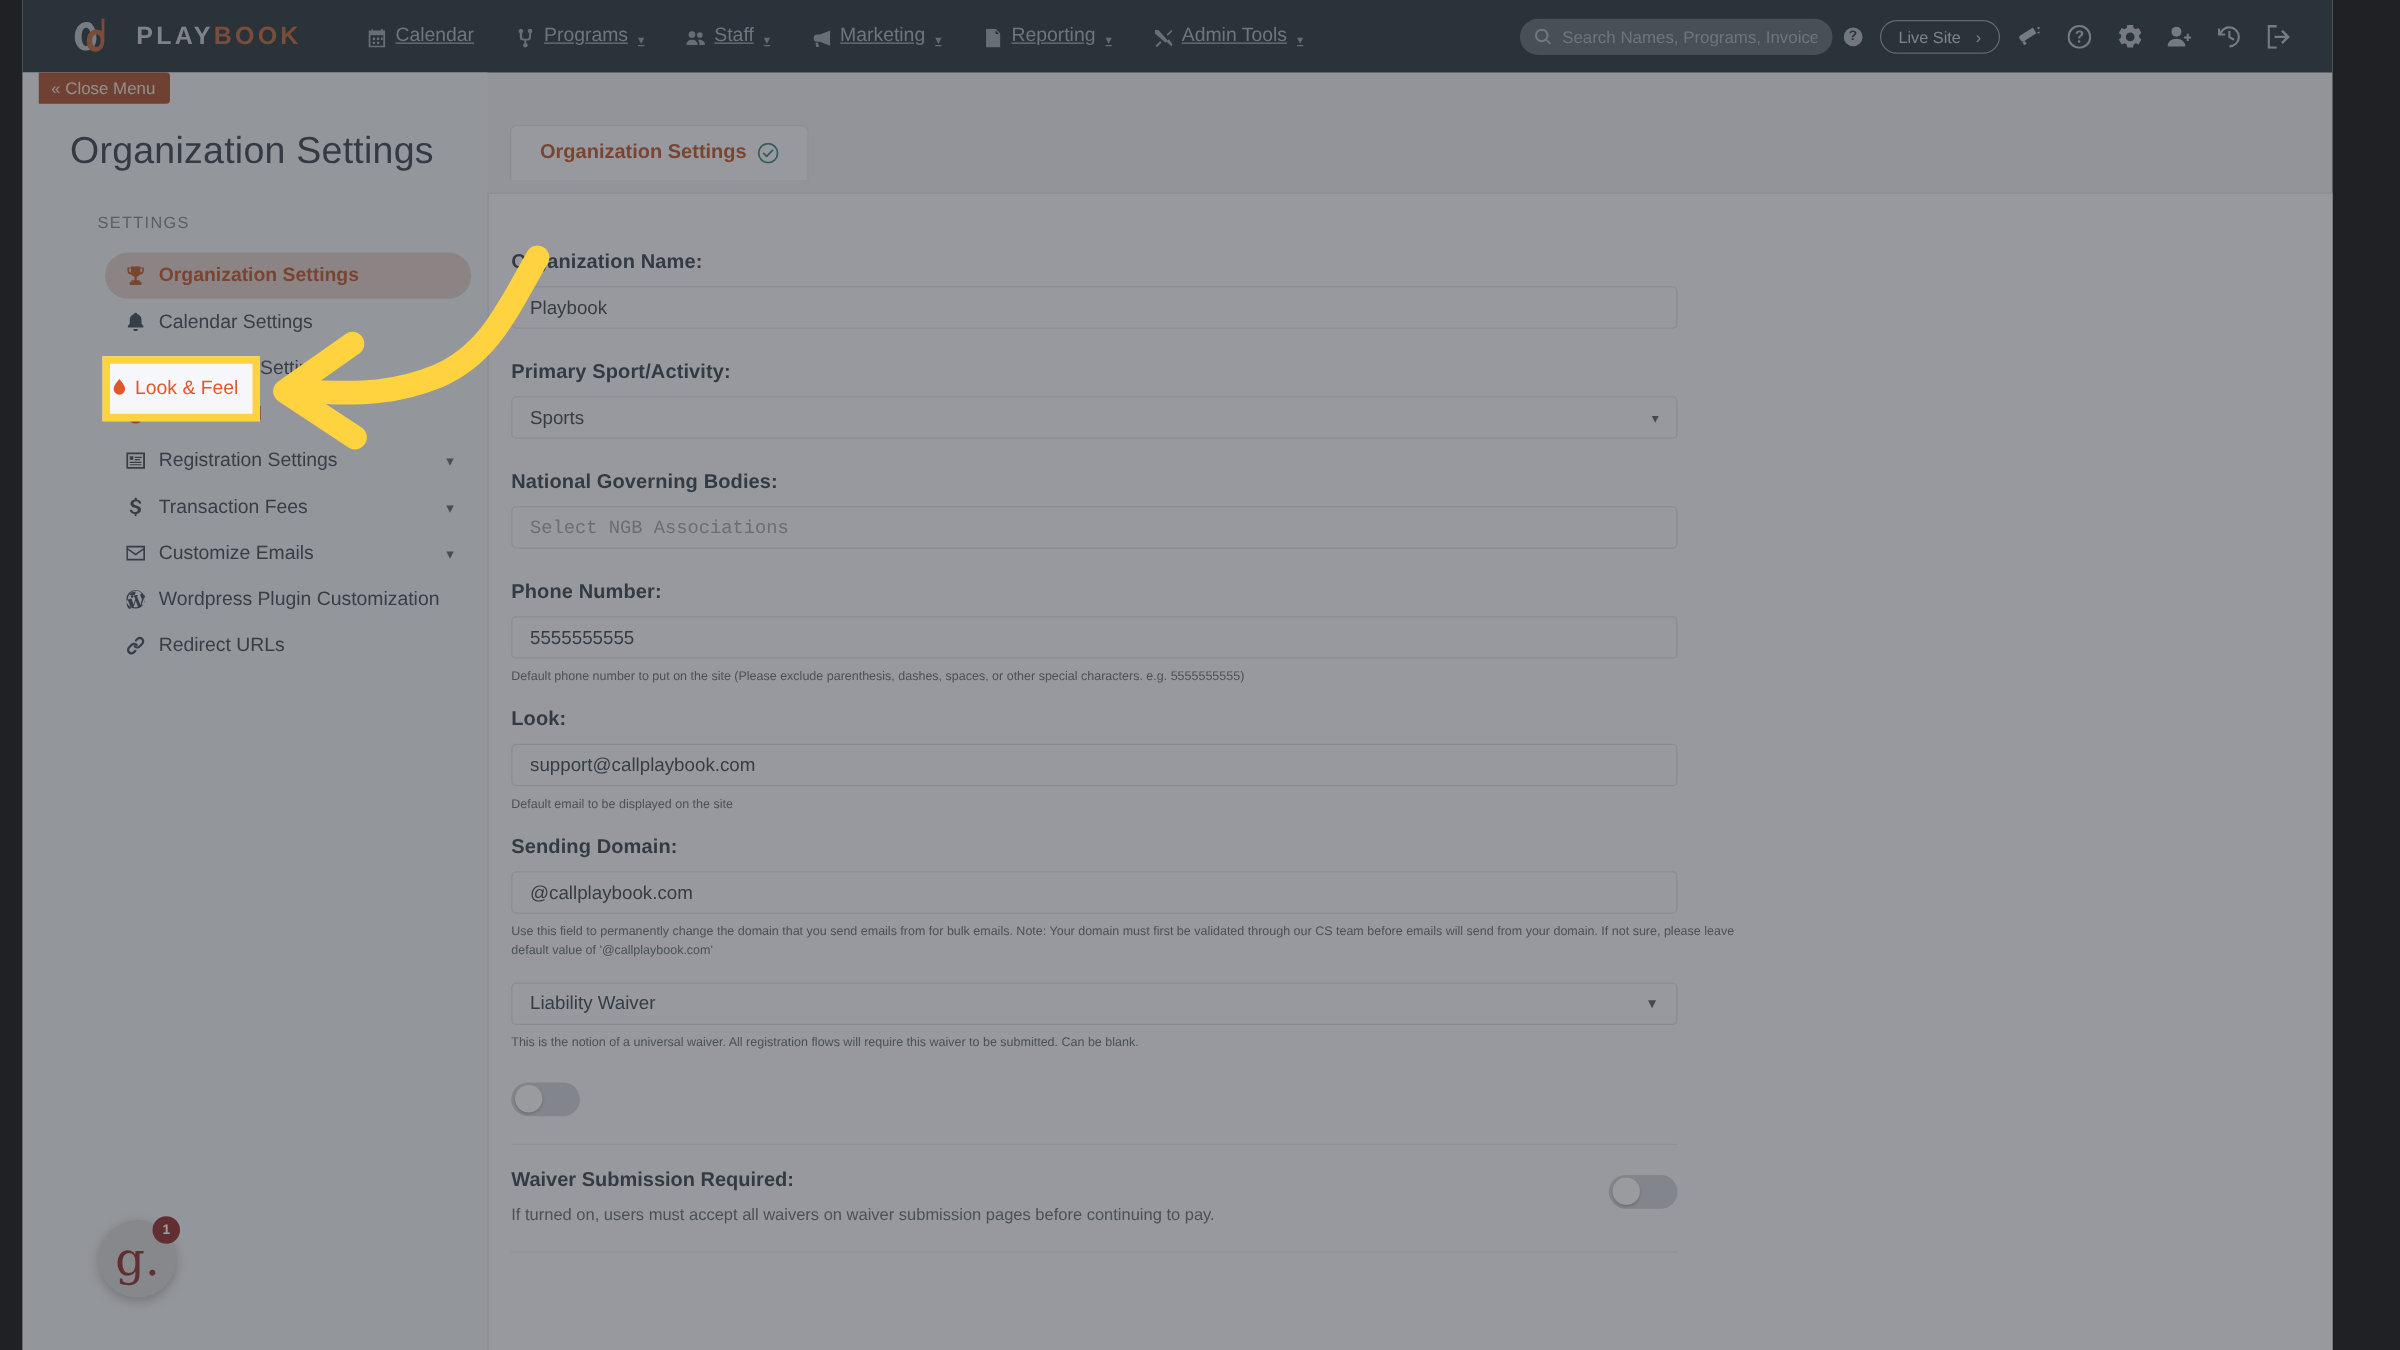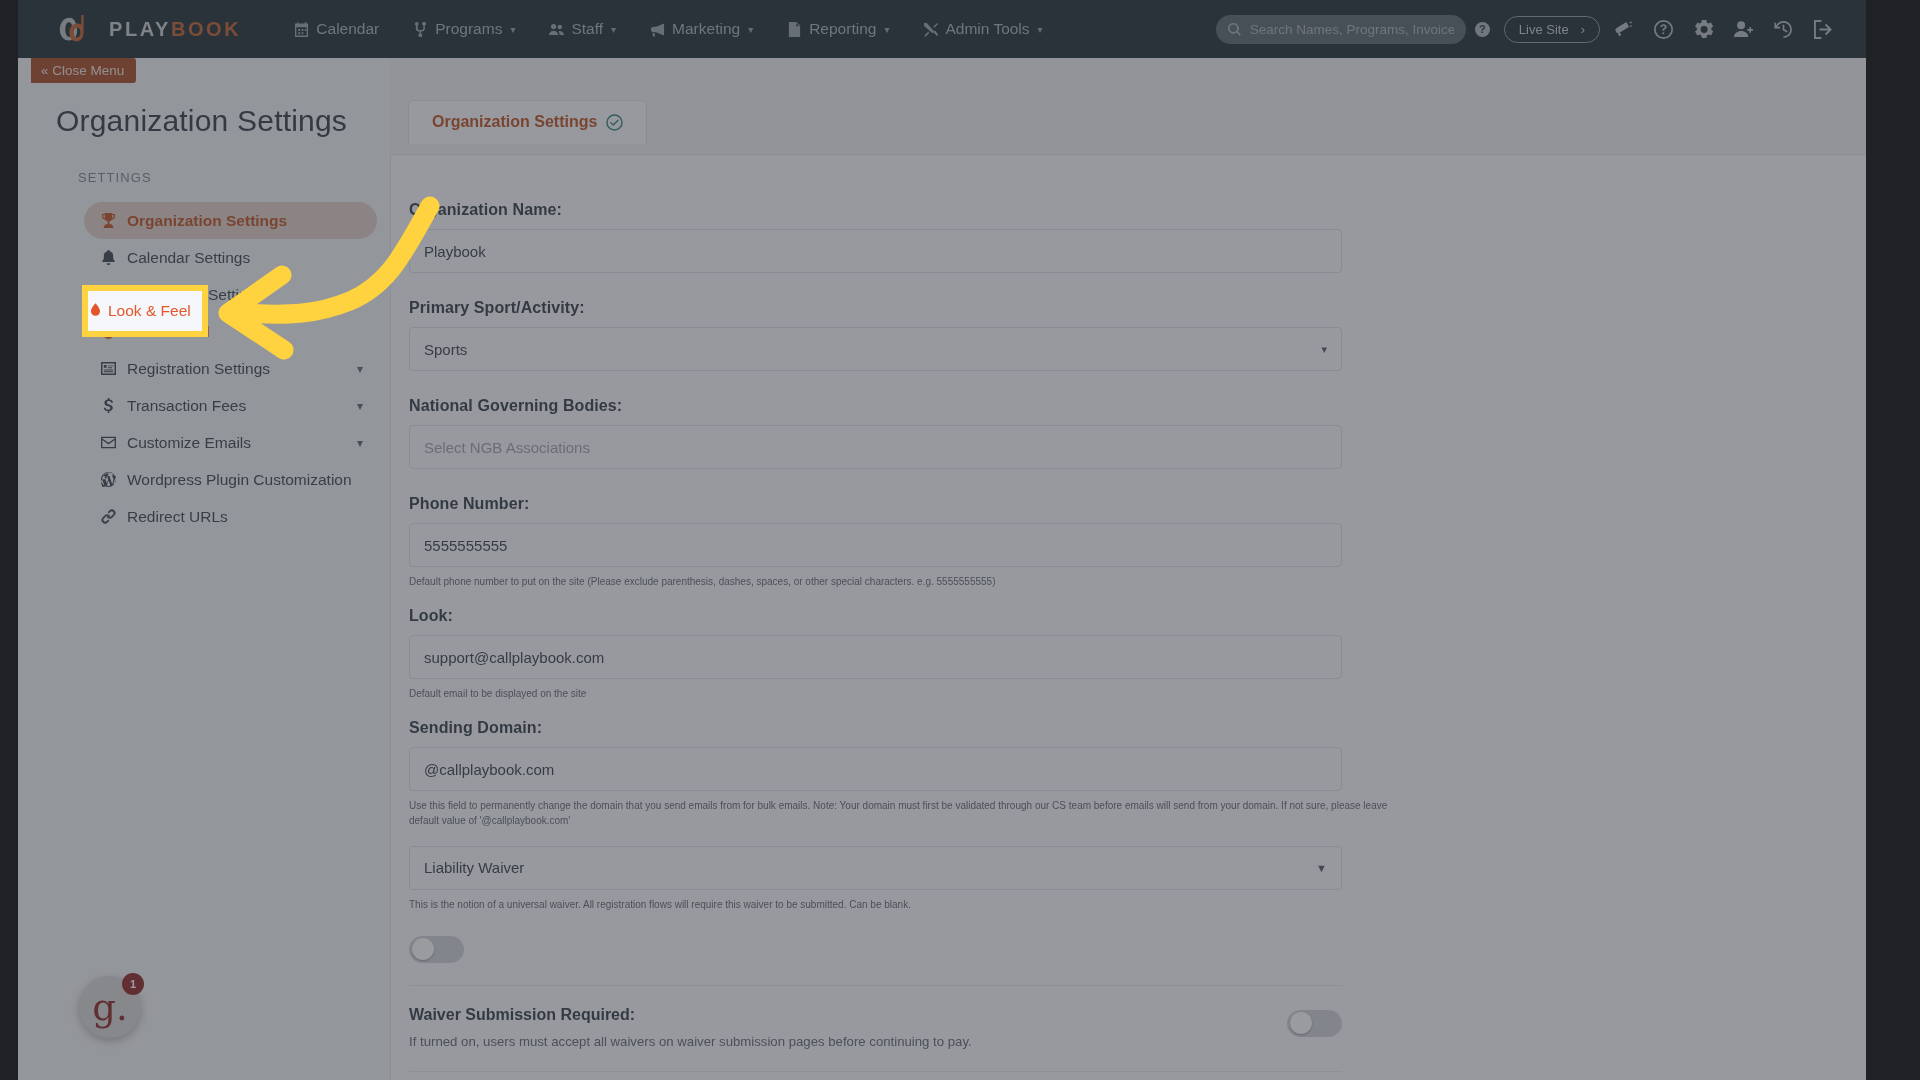--- a/index.html
+++ b/index.html
@@ -26,23 +26,23 @@
     display: flex; align-items: center;
   }
   .logo-wrap { display:flex; align-items:center; margin-left: 40px; gap: 9px; }
   .logo-mark { width: 42px; height: 30px; position: relative; display:block; }
   .logo-text { font-size: 20px; font-weight: 700; letter-spacing: 2.6px; display:flex; }
   .logo-play { color: #c9ccce; }
   .logo-book { color: #c15a28; }
 
   .nav-items { display: flex; align-items: center; margin-left: 36px; gap: 0px; }
   .nav-item {
-    display: flex; align-items: center; gap: 7px;
+    display: flex; align-items: flex-end; gap: 7px;
     color: #a8b0b5; font-size: 15.5px;
-    padding: 8px 17px; cursor: pointer; white-space: nowrap;
+    padding: 8px 17px; cursor: pointer; white-space: nowrap; text-decoration: underline;
   }
   .nav-item .caret { font-size: 10px; opacity: .85; margin-left: 1px; }
   .nav-ico { width: 15px; height: 15px; display:inline-block; opacity:.9; }
   .nav-ico svg { display:block; width:100%; height:100%; fill: #a8b0b5; }
 
   .nav-right { margin-left: auto; display: flex; align-items: center; gap: 0; padding-right: 26px; }
   #search-box {
     width: 250px; height: 29px; border-radius: 16px;
     background: #55606a; border: none;
     display: flex; align-items: center; padding: 0 12px; gap: 9px;
@@ -131,27 +131,27 @@
     position: absolute; left: 0px; top: 96px; width: 1481px; height: 980px;
     background: #fbfbfc; border: 1px solid #dfe1e4; border-radius: 0 4px 0 0;
   }
   .form-area { padding: 46px 0 0 0; }
   .field { padding-left: 0px; }
   .field-label {
     font-size: 16px; font-weight: 700; color: #2b3640;
     margin-bottom: 10px; letter-spacing: .1px;
   }
   .ctl {
-    width: 933px; height: 44px;
+    width: 933px; height: 34px;
     border: 1px solid #dcdfe3; border-radius: 4px;
     background: #fbfbfc;
     display: flex; align-items: center;
     padding: 0 14px; font-size: 15px; color: #2f3a44;
   }
-  .ctl.placeholder { color: #9aa1a8; }
+  .ctl.placeholder { color: #9aa1a8; font-family: Liberation Mono, monospace; }
   .ctl.select { justify-content: space-between; }
   .ctl.select .arrow { font-size: 11px; color: #4b555d; }
   .help {
     font-size: 10px; color: #5b646b; line-height: 1.42;
     margin-top: 8px; max-width: 985px;
   }
   .spacer-18 { height: 18px; }
   .spacer-26 { height: 26px; }
 
   .toggle-row {

